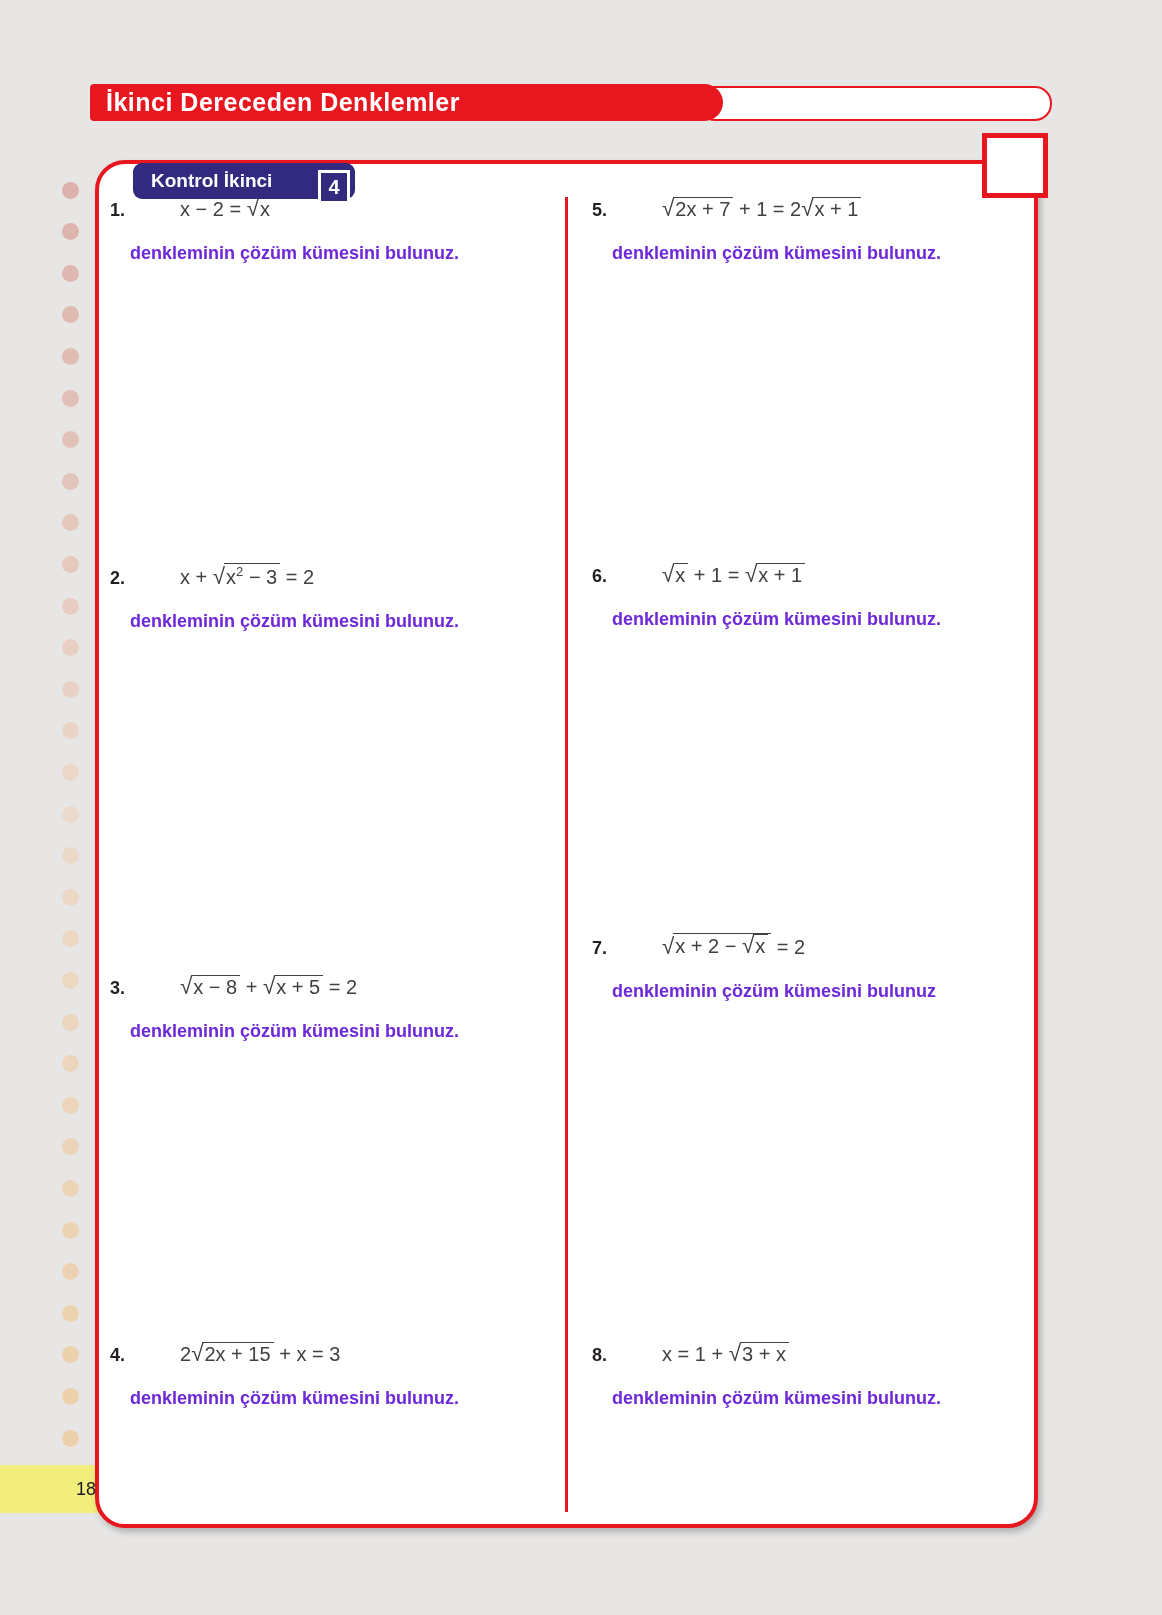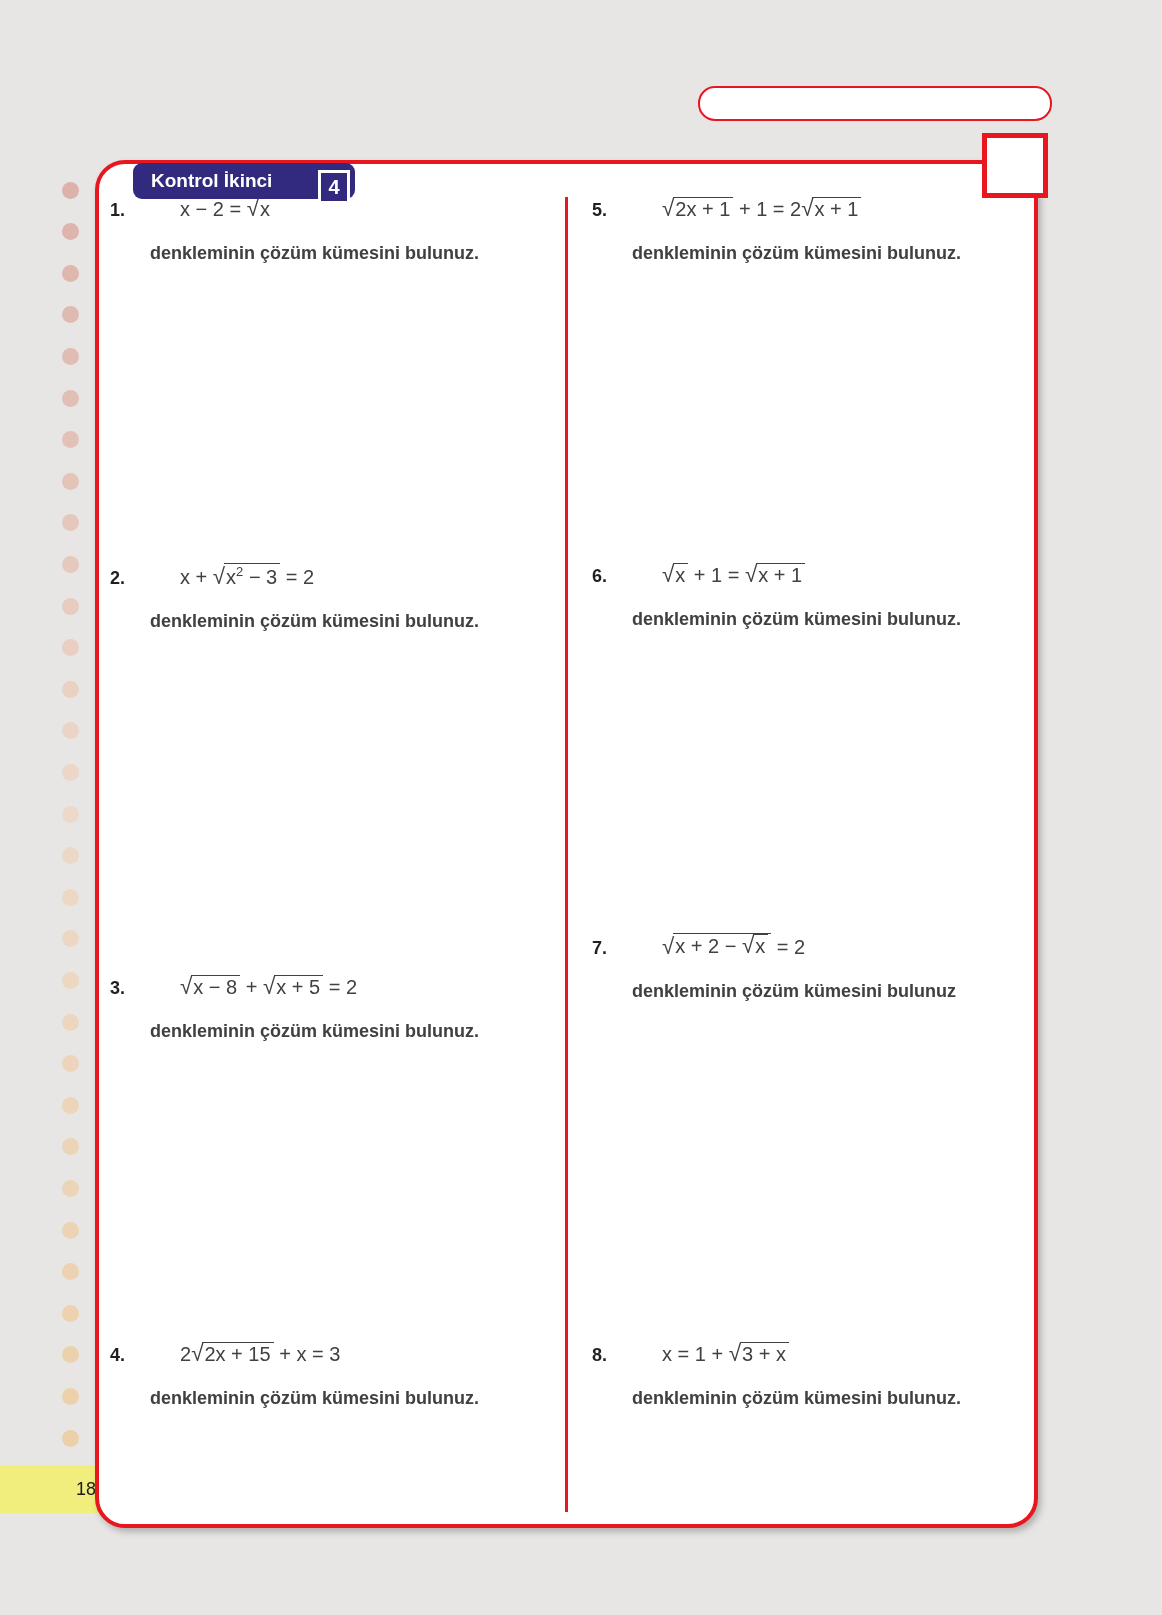--- a/index.html
+++ b/index.html
@@ -72,35 +72,38 @@
   }
   .page-num{font-size:18px;color:#1a1a1a;padding-right:14px;}
 
   
   .problem{position:absolute;z-index:4;color:#231f20;}
   .p-row{display:flex;align-items:baseline;}
   .p-num{font-size:18px;font-weight:bold;width:70px;flex:0 0 70px;}
   .p-eq{font-size:20px;color:#414042;white-space:nowrap;}
   .p-eq sup{font-size:13px;}
   .p-prompt{
-    margin-left:40px;margin-top:22px;
-    font-size:18px;font-weight:bold;color:#404040;white-space:nowrap;
+    margin-left:20px;margin-top:22px;
+    font-size:18px;font-weight:bold;color:#6d28d9;white-space:nowrap;
   }
 
   
   .sqrt{display:inline-flex;align-items:stretch;white-space:nowrap;}
   .rad{align-self:flex-end;font-size:1.12em;line-height:1.05;margin-right:-1px;}
   .vinc{display:inline-block;border-top:1.7px solid #414042;padding:0 3px 0 2px;}
 </style>
 </head>
 <body>
 
 <div class="page">
 
   <div class="header-pill"></div>
+  <div class="header-banner">
+    <span class="header-title">İkinci Dereceden Denklemler</span>
+  </div>
 
   <div class="corner-square"></div>
 
   <div class="main-box"></div>
   <div class="divider"></div>
 
   <div class="badge">
     <span class="badge-label">Kontrol İkinci</span>
   </div>
   <div class="badge-num">4</div>
@@ -188,21 +191,21 @@
           </span> + x = 3</span>
     </div>
     <div class="p-prompt">denkleminin çözüm kümesini bulunuz.</div>
   </div>
 
   <div class="problem" style="left:592px;top:197px;">
     <div class="p-row">
       <span class="p-num">5.</span>
       <span class="p-eq"><span class="sqrt">
             <span class="rad">√</span>
-            <span class="vinc">2x + 1</span>
+            <span class="vinc">2x + 7</span>
           </span> + 1 = 2<span class="sqrt">
             <span class="rad">√</span>
             <span class="vinc">x + 1</span>
           </span></span>
     </div>
     <div class="p-prompt">denkleminin çözüm kümesini bulunuz.</div>
   </div>
 
   <div class="problem" style="left:592px;top:563px;">
     <div class="p-row">

